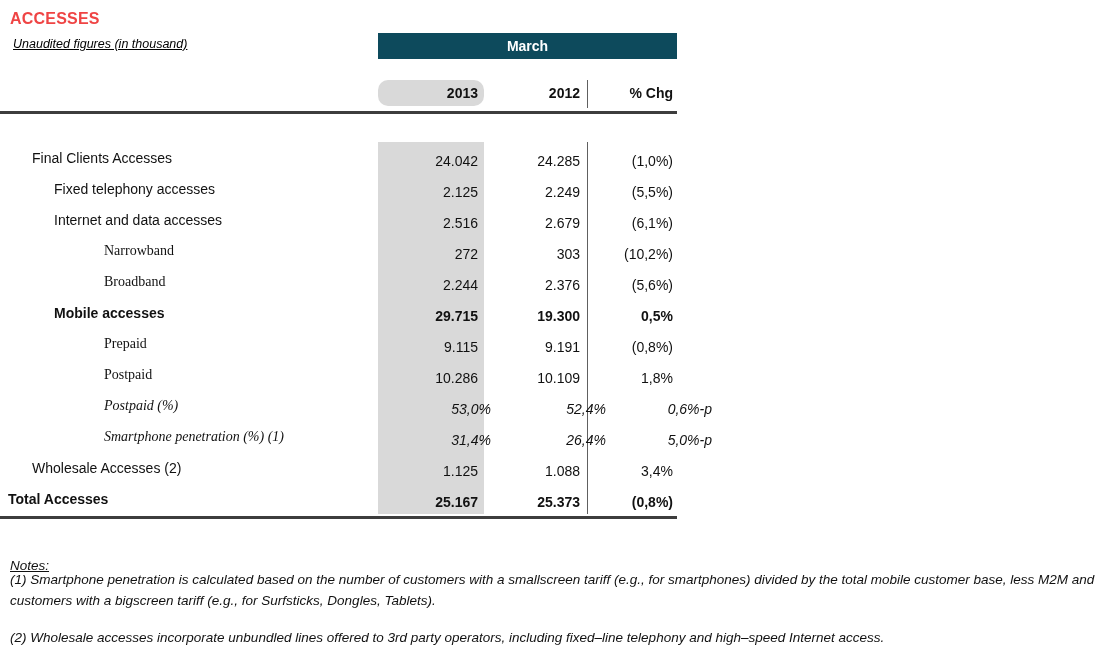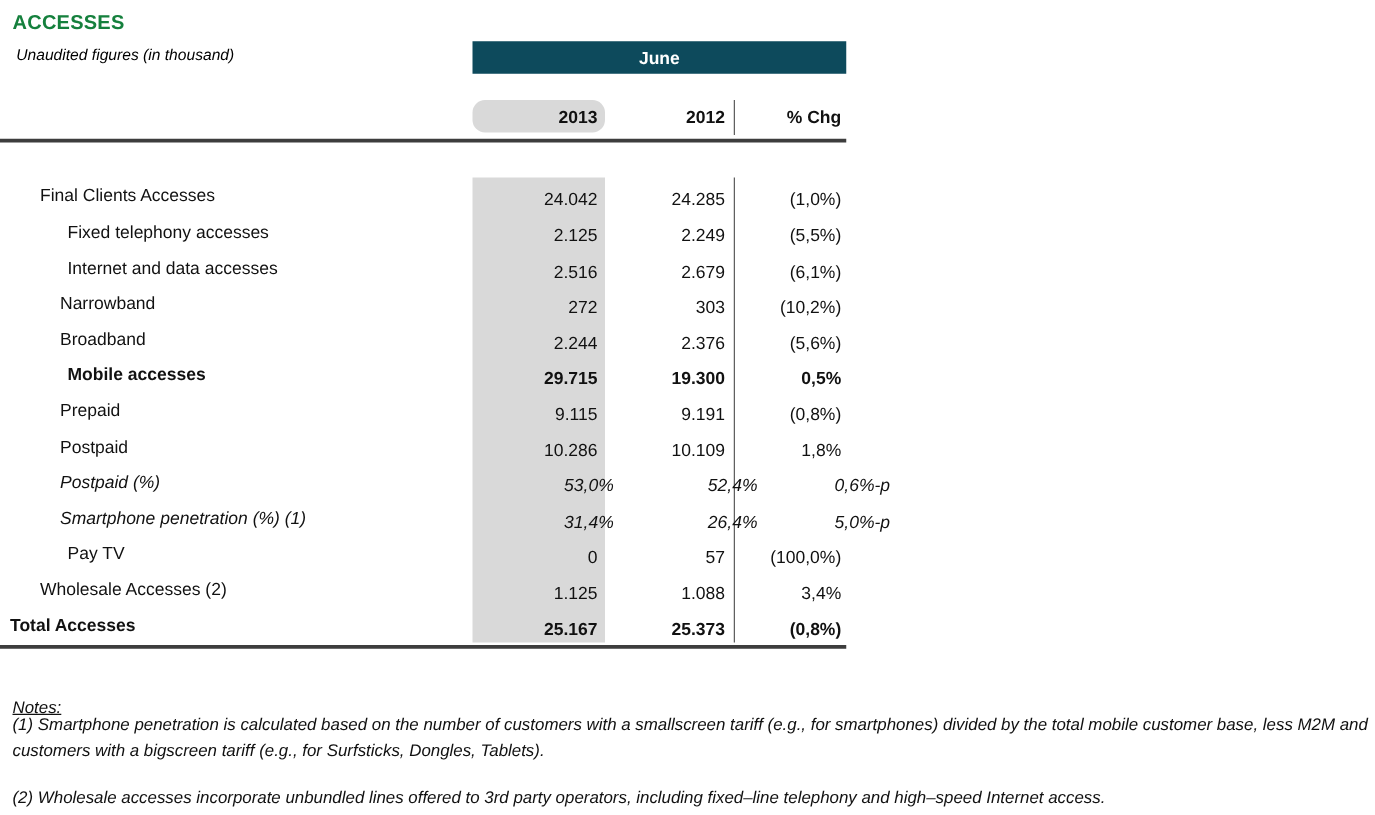--- a/index.html
+++ b/index.html
@@ -9,26 +9,26 @@
     height: 652px;
     background: #ffffff;
     font-family: "Liberation Sans", sans-serif;
     color: #111111;
     overflow: hidden;
   }
 
   
   .title {
     position: absolute; left: 10px; top: 10px;
-    font-size: 16px; font-weight: bold; color: #15803d;
+    font-size: 16px; font-weight: bold; color: #ef4444;
     letter-spacing: 0.2px;
   }
   .subtitle {
     position: absolute; left: 13px; top: 37px;
-    font-size: 12.5px; font-style: italic; color: #000000;
+    font-size: 12.5px; font-style: italic; color: #000000; text-decoration: underline;
   }
   .banner {
     position: absolute; left: 378px; top: 33px; width: 299px; height: 26px;
     background: #0d4a5c; color: #ffffff;
     font-size: 14px; font-weight: bold;
     text-align: center; line-height: 26px;
   }
 
   
   .colhead { position: absolute; top: 80px; height: 26px; line-height: 26px;
@@ -51,21 +51,21 @@
     display: flex; flex-direction: column;
   }
   .row { flex: 1; display: flex; align-items: center; font-size: 14px; }
   .row.bold { font-weight: bold; }
   .row.italic { font-style: italic; gap: 13px; }
   .cell { box-sizing: border-box; white-space: nowrap; }
   .cell-label { flex: 0 0 378px; }
   .ind0 .cell-label { padding-left: 8px; }
   .ind1 .cell-label { padding-left: 32px; }
   .ind2 .cell-label { padding-left: 54px; }
-  .ind3 .cell-label { padding-left: 48px; }
+  .ind3 .cell-label { padding-left: 104px; font-family: Liberation Serif, serif; }
   .cell-2013 { flex: 0 0 106px; text-align: right; padding-right: 6px; transform: translateY(3px); }
   .cell-2012 { flex: 0 0 103px; text-align: right; padding-right: 7px; transform: translateY(3px); }
   .cell-chg  { flex: 0 0 90px;  text-align: right; padding-right: 4px; transform: translateY(3px); }
 
   
   .notes-heading {
     position: absolute; left: 10px; top: 558px;
     font-size: 13.5px; font-style: italic; text-decoration: underline;
   }
   .note {
@@ -75,21 +75,21 @@
   .note-1 { top: 569px; }
   .note-2 { top: 627px; }
 </style>
 </head>
 <body>
 
 <div class="page">
 
   <div class="title">ACCESSES</div>
   <div class="subtitle">Unaudited figures (in thousand)</div>
-  <div class="banner">June</div>
+  <div class="banner">March</div>
 
   <div class="colhead colhead-2013">2013</div>
   <div class="colhead colhead-2012">2012</div>
   <div class="head-vline"></div>
   <div class="colhead colhead-chg">% Chg</div>
 
   <div class="rule rule-top"></div>
   <div class="body-graycol"></div>
   <div class="body-vline"></div>
 
@@ -158,26 +158,20 @@
       <div class="cell cell-chg">0,6%-p</div>
     </div>
 
     <div class="row ind3 italic">
       <div class="cell cell-label">Smartphone penetration (%) (1)</div>
       <div class="cell cell-2013">31,4%</div>
       <div class="cell cell-2012">26,4%</div>
       <div class="cell cell-chg">5,0%-p</div>
     </div>
 
-    <div class="row ind2">
-      <div class="cell cell-label">Pay TV</div>
-      <div class="cell cell-2013">0</div>
-      <div class="cell cell-2012">57</div>
-      <div class="cell cell-chg">(100,0%)</div>
-    </div>
 
     <div class="row ind1">
       <div class="cell cell-label">Wholesale Accesses (2)</div>
       <div class="cell cell-2013">1.125</div>
       <div class="cell cell-2012">1.088</div>
       <div class="cell cell-chg">3,4%</div>
     </div>
 
     <div class="row ind0 bold">
       <div class="cell cell-label">Total Accesses</div>

